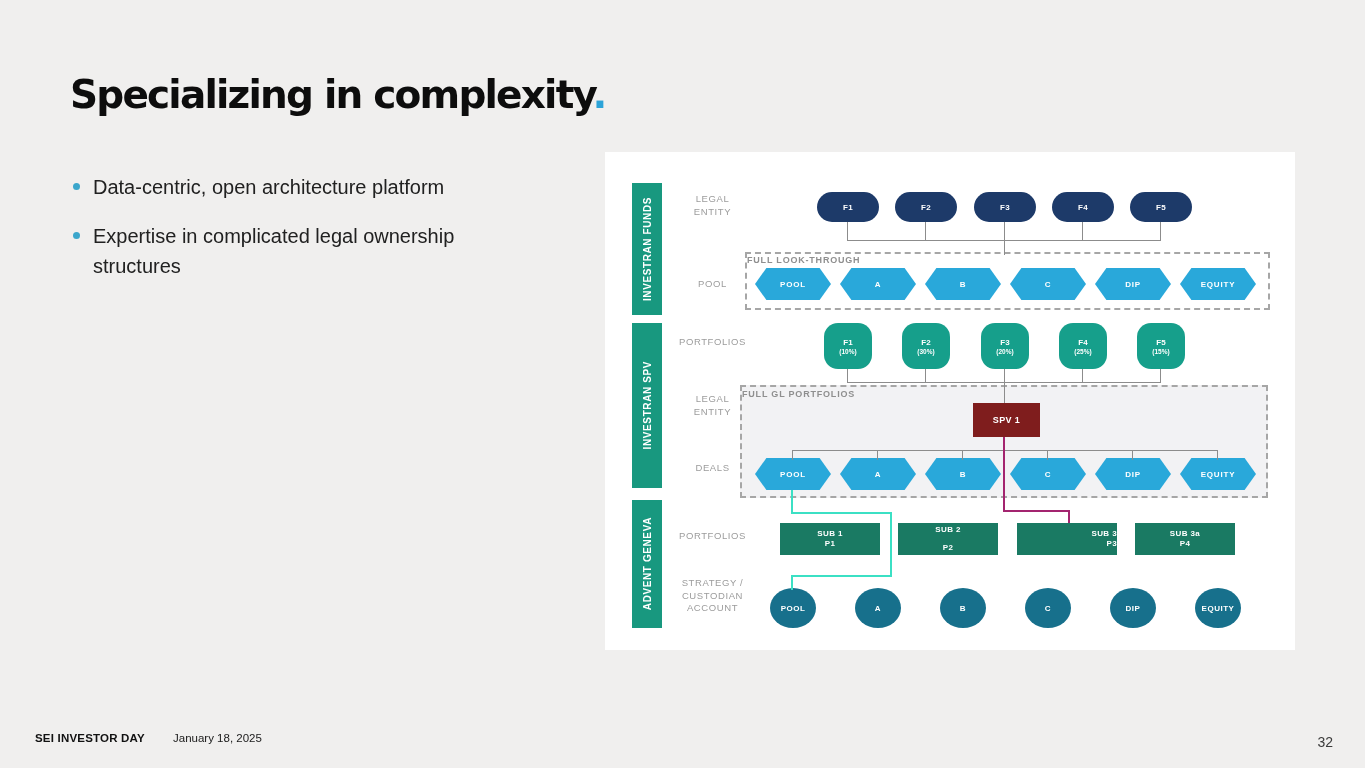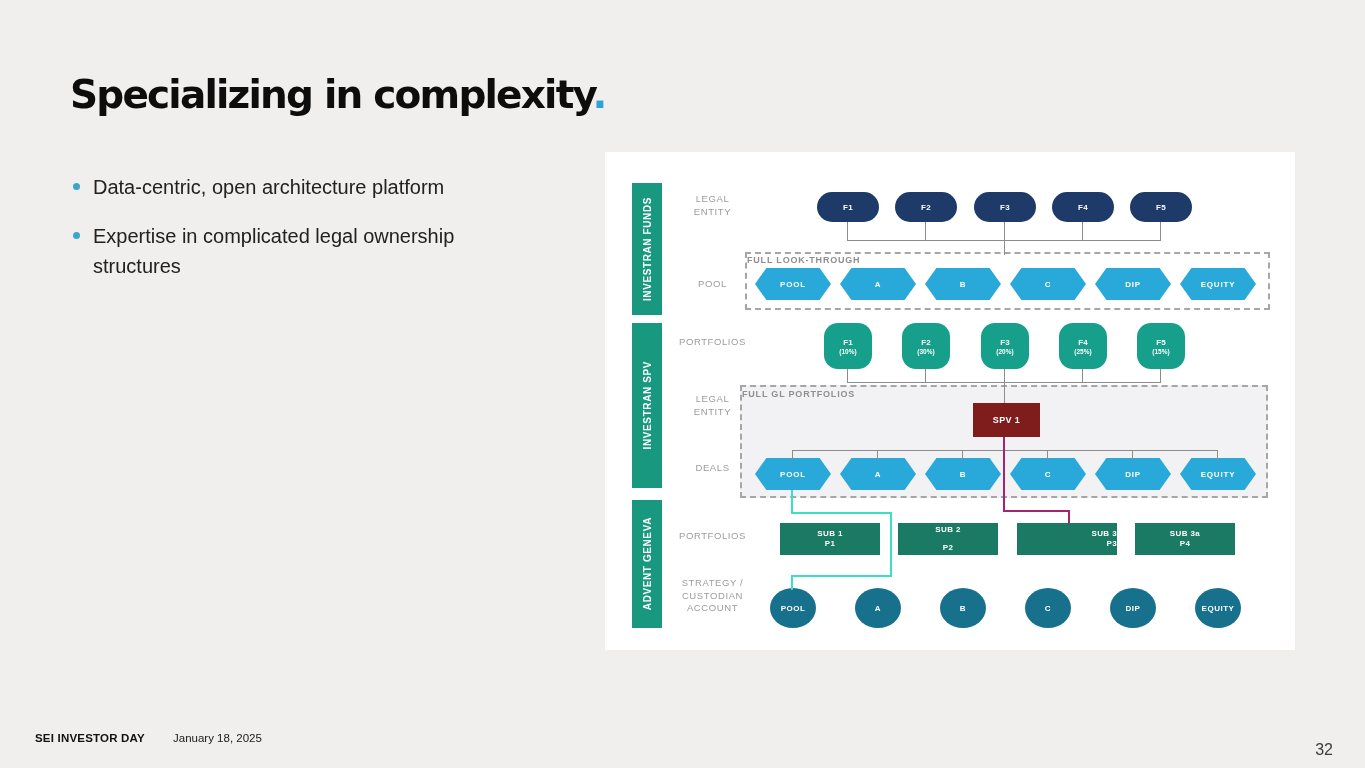--- a/index.html
+++ b/index.html
@@ -16,21 +16,21 @@
   .title .dot{color:#2ca3d8;}
   
   .bullets{position:absolute;left:72px;top:172px;width:468px;}
   .bullet{display:flex;margin-bottom:19px;}
   .bullet .b-dot{flex:0 0 auto;width:7px;height:7px;border-radius:50%;background:#3ba6cb;margin:11px 13px 0 1px;}
   .bullet .b-text{font-size:20px;line-height:30px;color:#212121;}
   
   .footer{position:absolute;left:0;top:728px;width:1365px;height:28px;font-size:11.5px;color:#111;}
   .footer .brand{position:absolute;left:35px;top:4px;font-weight:bold;letter-spacing:.2px;}
   .footer .date{position:absolute;left:173px;top:4px;color:#1a1a1a;}
-  .footer .page{position:absolute;right:32px;top:13px;font-size:16px;color:#3c3c3c;}
+  .footer .page{position:absolute;right:32px;top:6px;font-size:14px;color:#3c3c3c;}
   
   .panel{position:absolute;left:605px;top:152px;width:690px;height:498px;background:#ffffff;}
   .abs{position:absolute;}
   
   .sidebar{width:30px;left:27px;background:#18987f;display:flex;align-items:center;justify-content:center;}
   .sidebar span{
     writing-mode:vertical-rl;transform:rotate(180deg);
     color:#fff;font-size:10px;font-weight:bold;letter-spacing:.6px;white-space:nowrap;
   }
   

